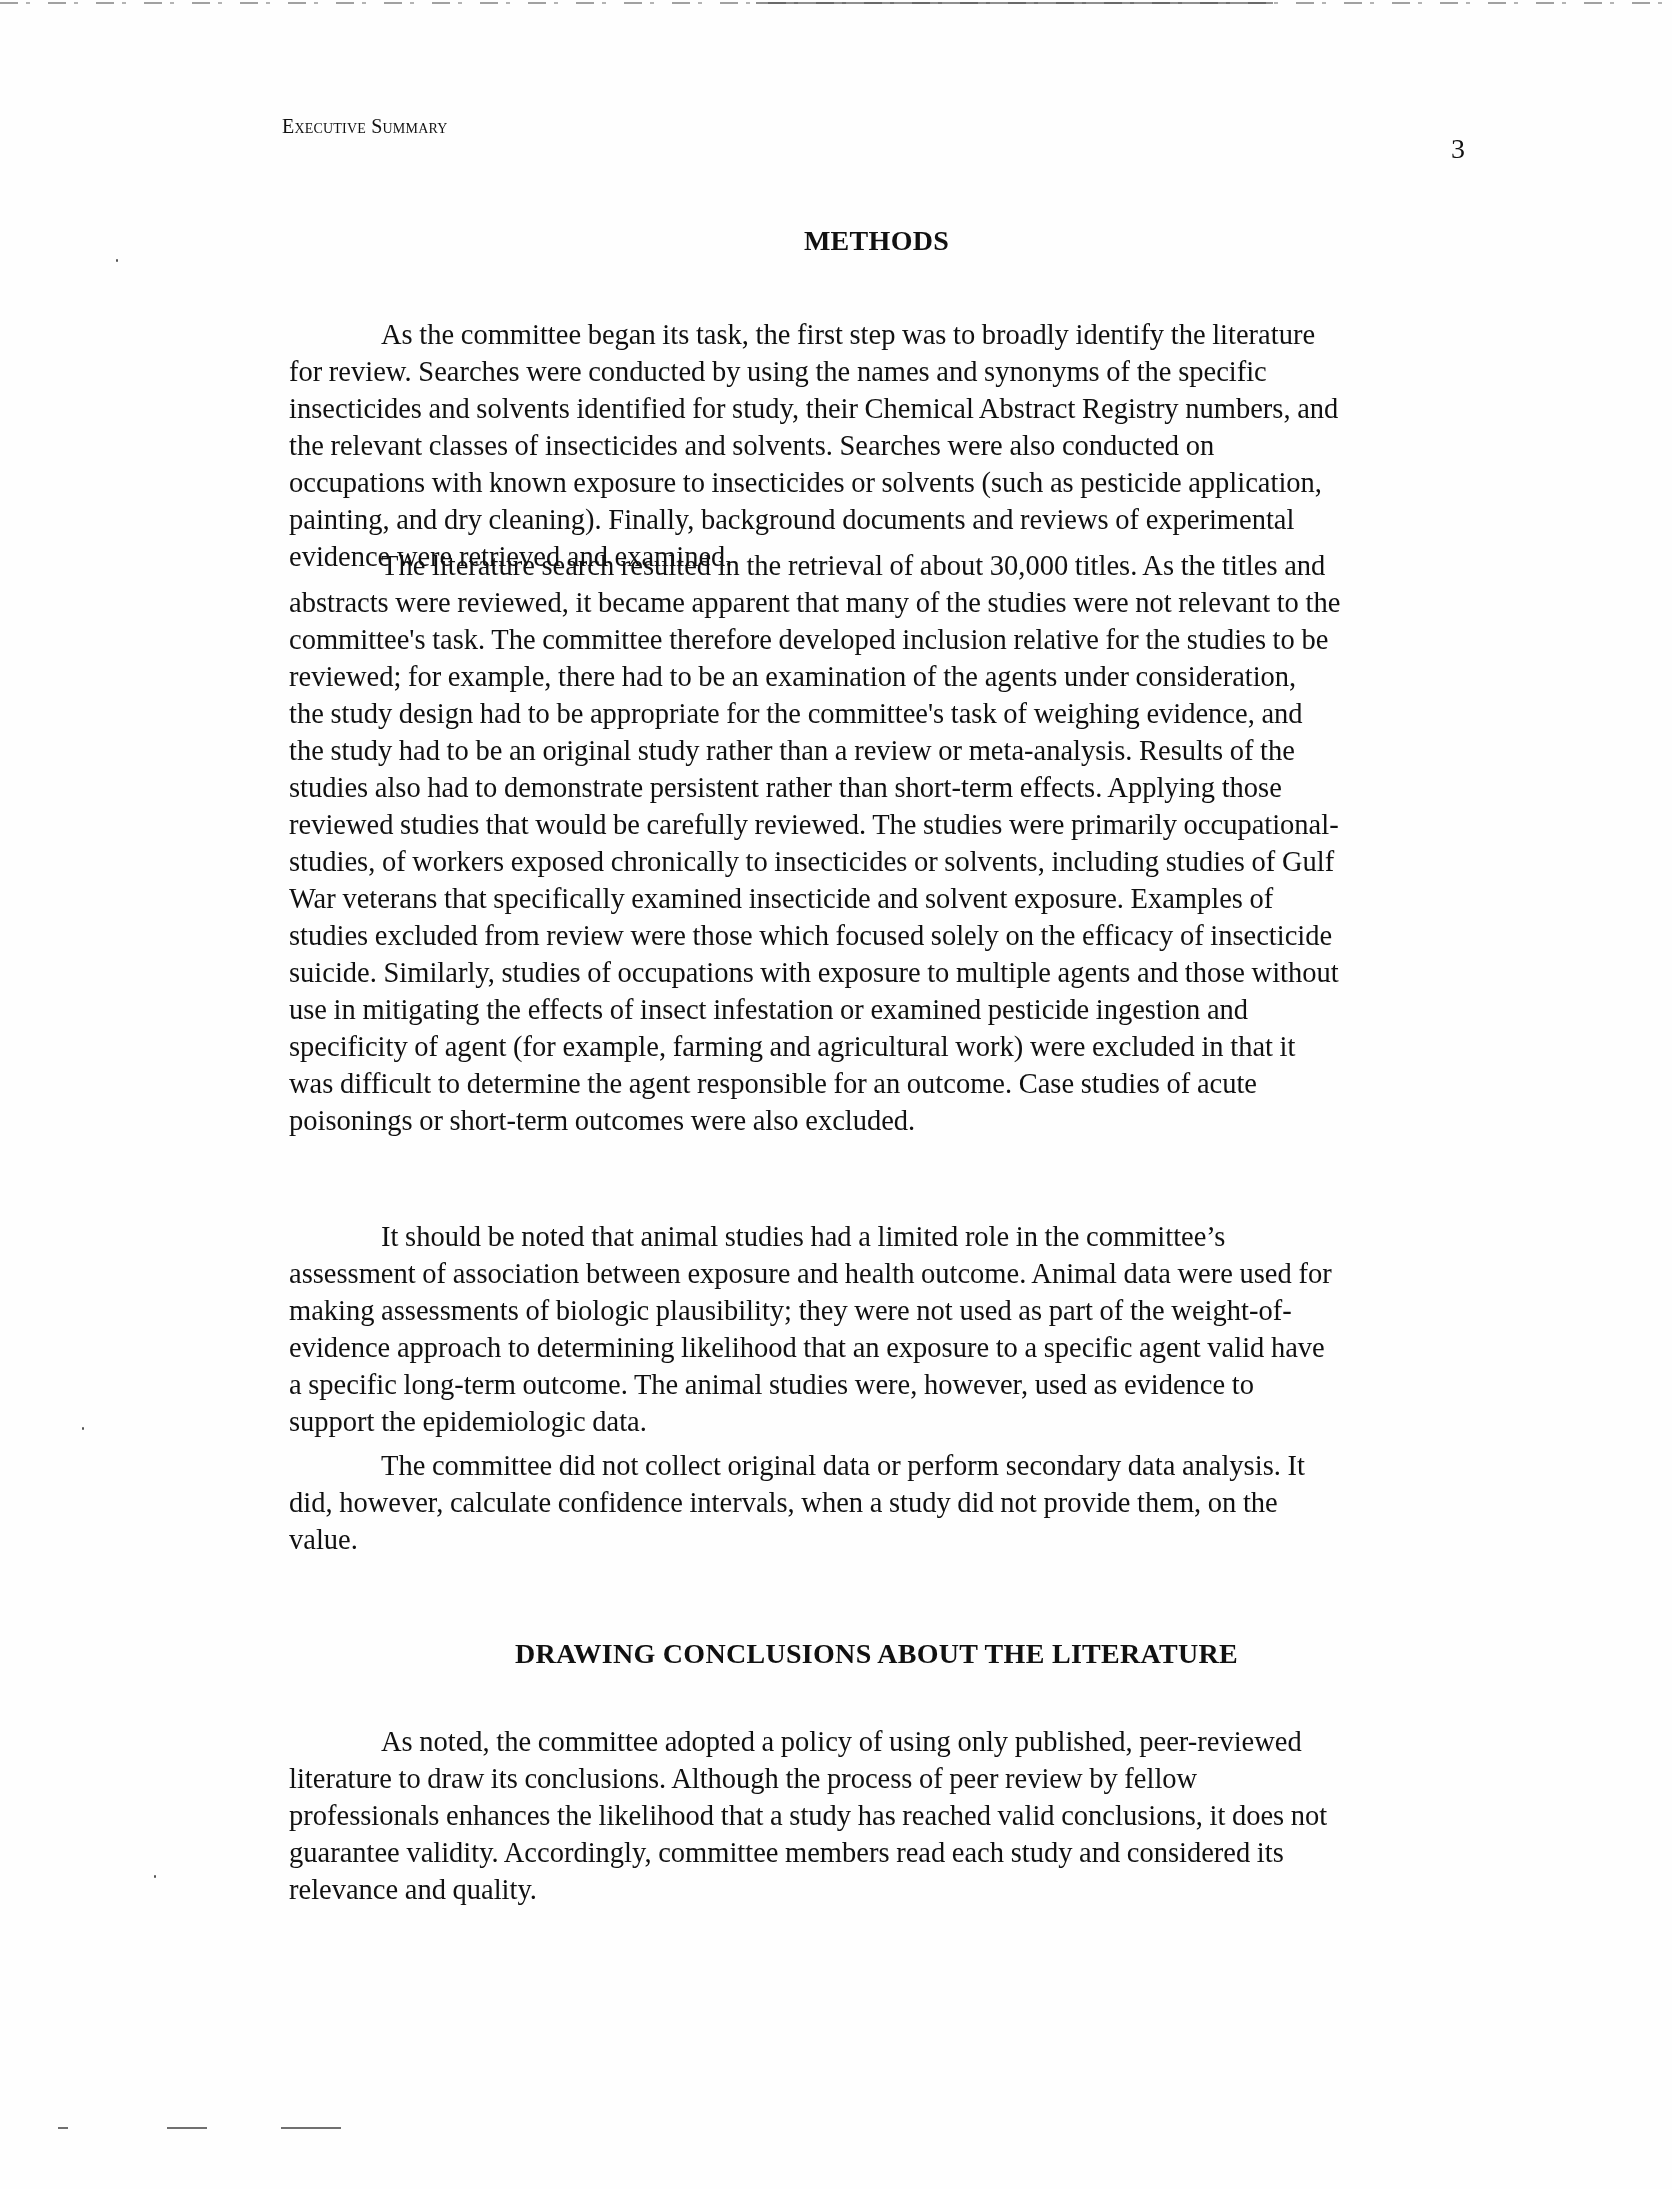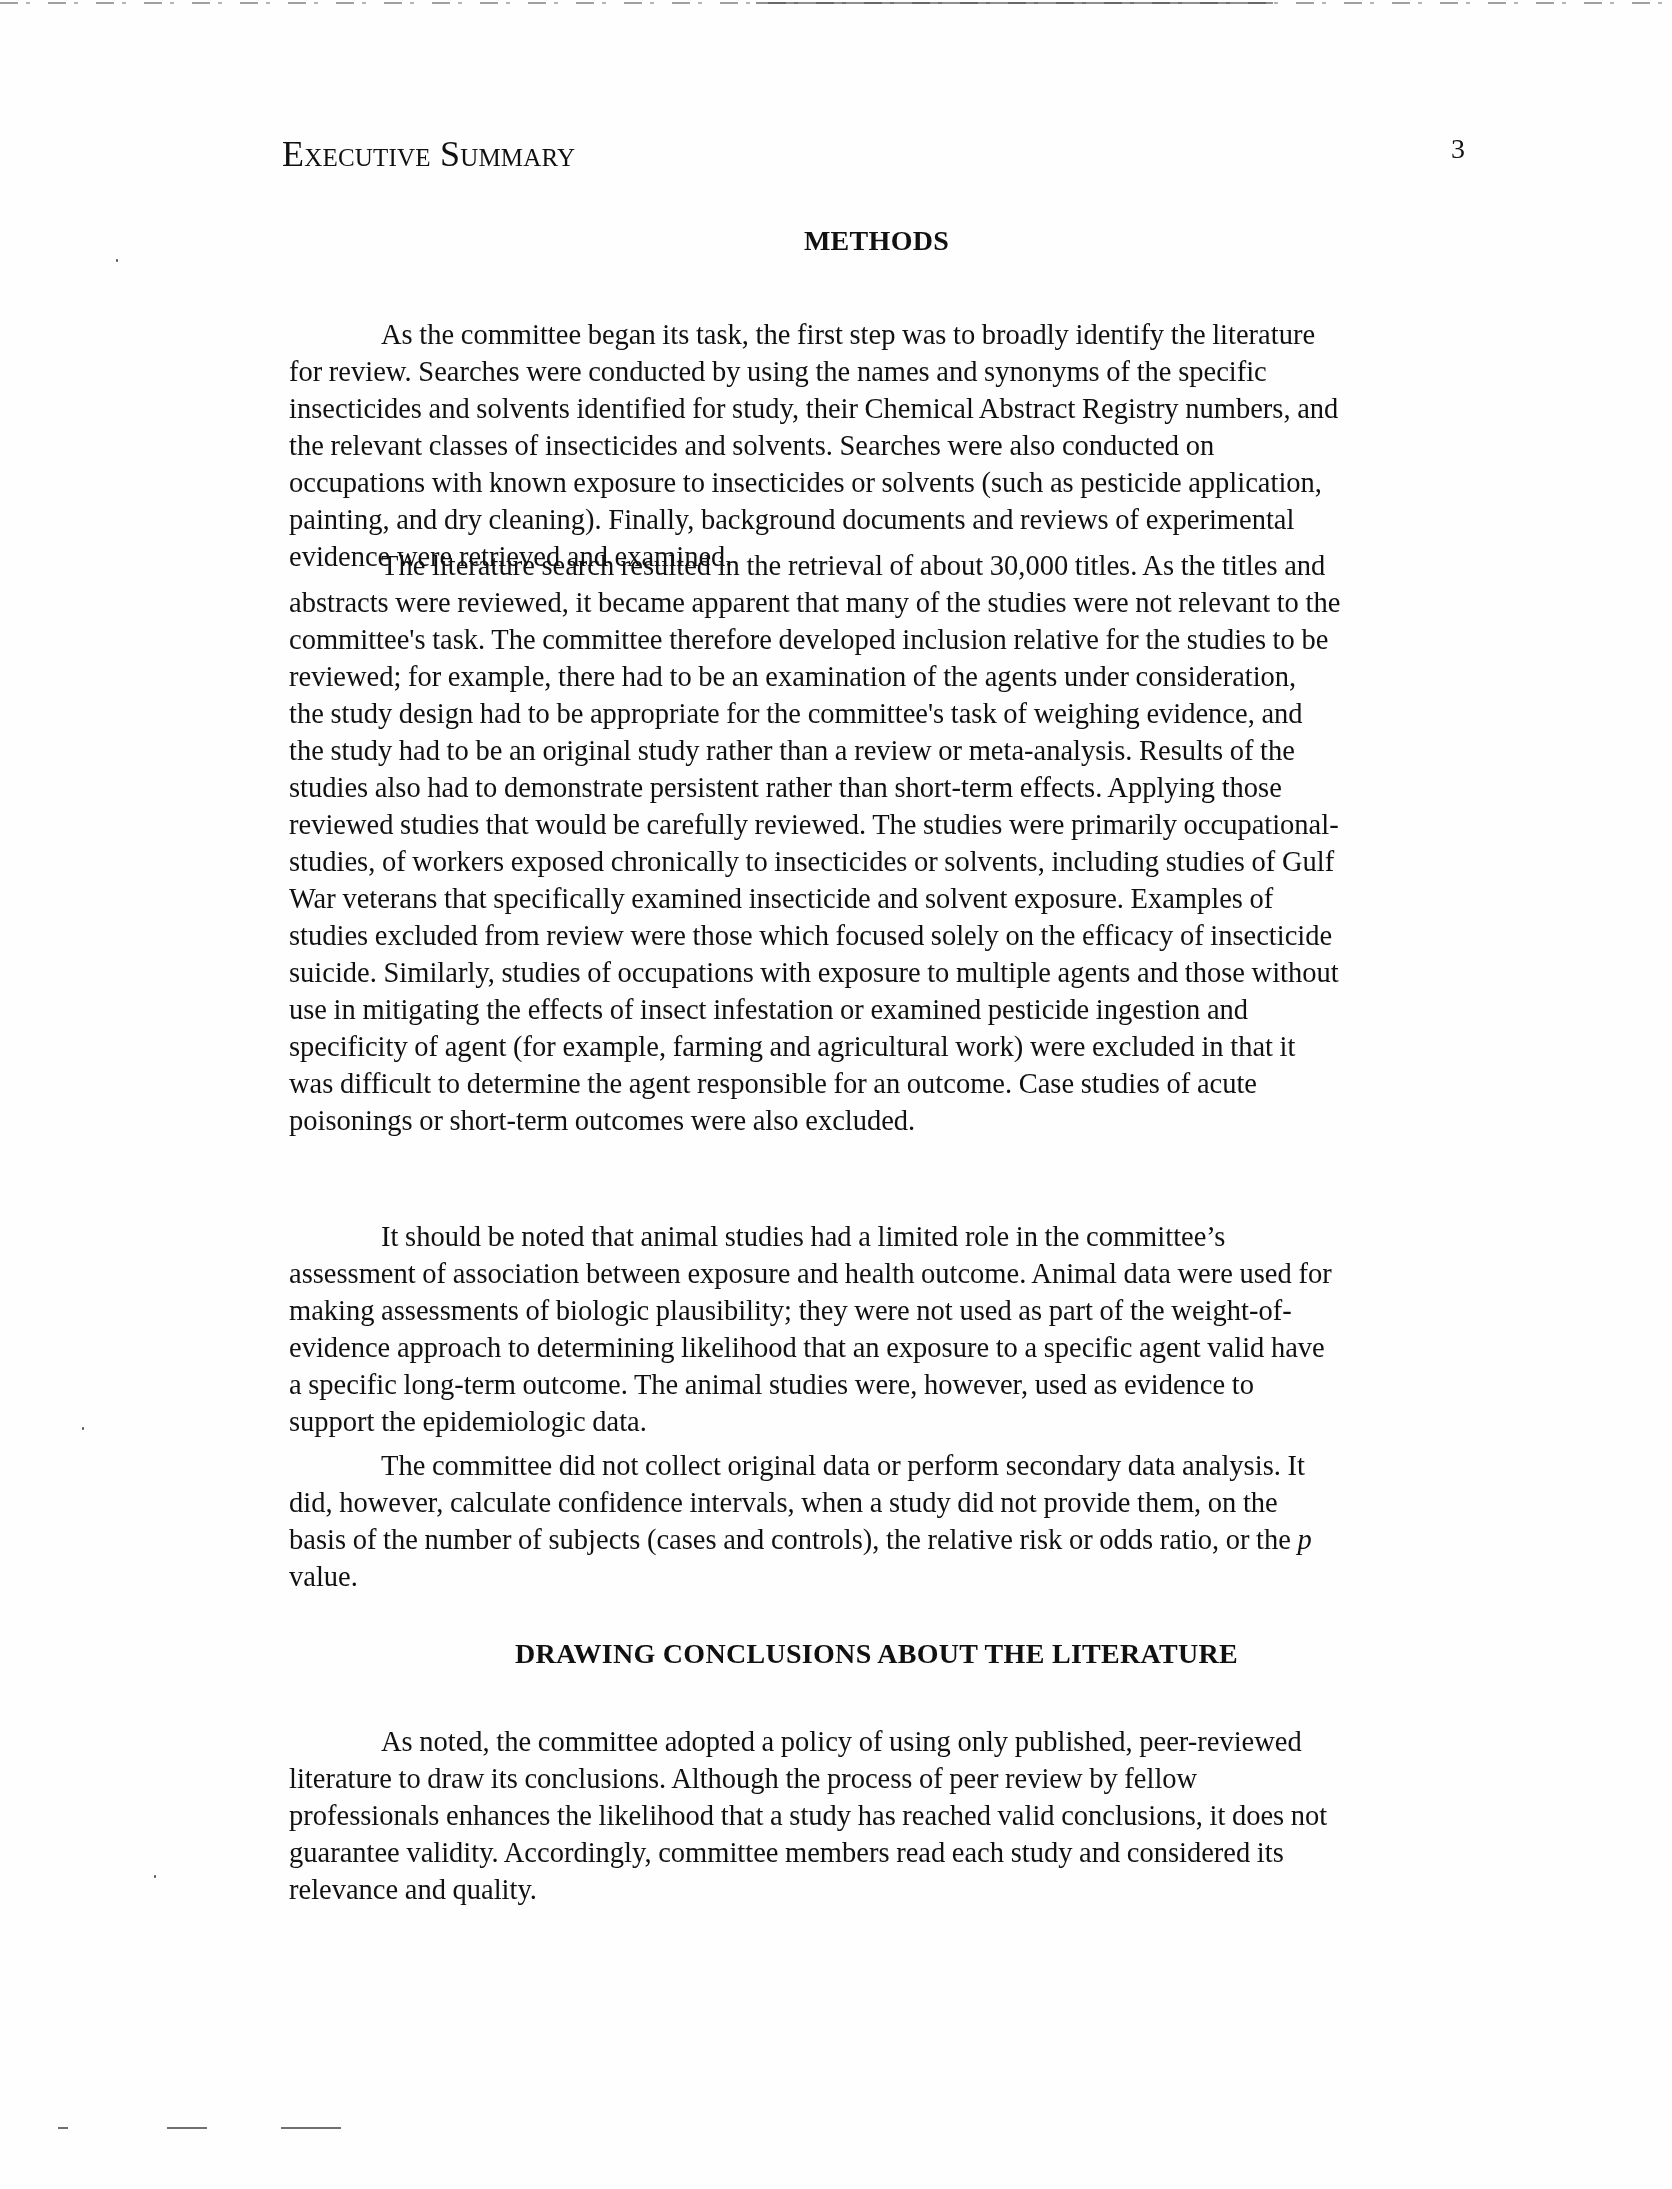--- a/index.html
+++ b/index.html
@@ -23,22 +23,22 @@
       opacity: 0.55;
     }
     .scan-top.seg2 { left: 756px; width: 517px; background: #444; opacity: 0.6; }
     .scan-bottom {
       position: absolute;
       top: 2127px; height: 2px;
       background: #333; opacity: 0.7;
     }
     .running-head {
       position: absolute;
-      left: 282px; top: 133px;
-      font-size: 36px;
+      left: 282px; top: 115px;
+      font-size: 20px;
       letter-spacing: 0.2px;
       font-variant: small-caps;
     }
     .page-number {
       position: absolute;
       left: 1451px; top: 133px;
       font-size: 28px;
     }
     .section-heading {
       position: absolute;
@@ -124,21 +124,20 @@
   <span class="ln">assessment of association between exposure and health outcome. Animal data were used for</span>
   <span class="ln">making assessments of biologic plausibility; they were not used as part of the weight-of-</span>
   <span class="ln">evidence approach to determining likelihood that an exposure to a specific agent valid have</span>
   <span class="ln">a specific long-term outcome. The animal studies were, however, used as evidence to</span>
   <span class="ln">support the epidemiologic data.</span>
 </div>
 
 <div class="para" id="p4">
   <span class="ln indent">The committee did not collect original data or perform secondary data analysis.  It</span>
   <span class="ln">did, however, calculate confidence intervals, when a study did not provide them, on the</span>
-  <span class="ln"><span>basis of the number of subjects (cases and controls), the relative risk or odds ratio, or the </span><em>p</em></span>
   <span class="ln">value.</span>
 </div>
 
 <div class="section-heading" id="h-drawing">DRAWING CONCLUSIONS ABOUT THE LITERATURE</div>
 
 <div class="para" id="p5">
   <span class="ln indent">As noted, the committee adopted a policy of using only published, peer-reviewed</span>
   <span class="ln">literature to draw its conclusions. Although the process of peer review by fellow</span>
   <span class="ln">professionals enhances the likelihood that a study has reached valid conclusions, it does not</span>
   <span class="ln">guarantee  validity. Accordingly, committee members read each study and considered its</span>

